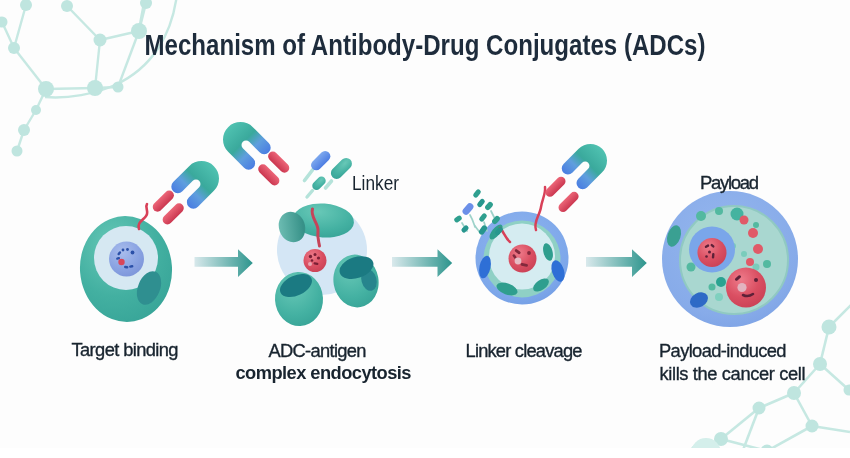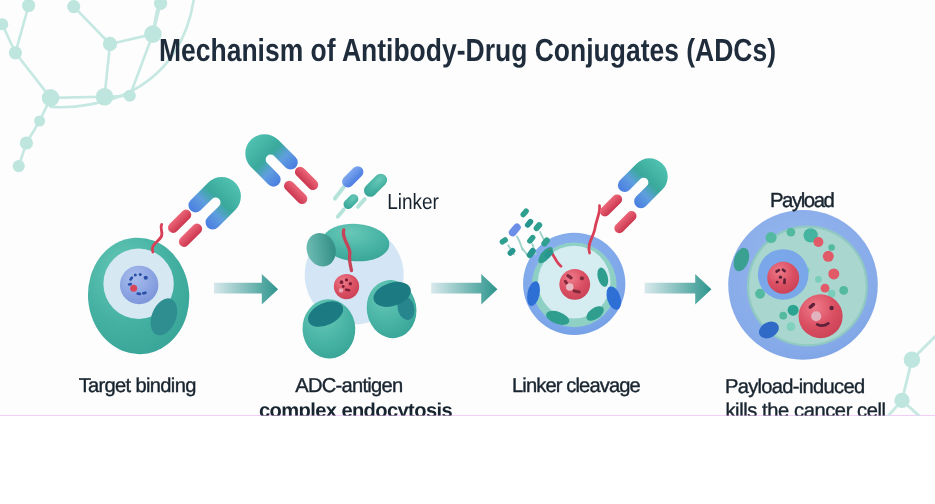--- a/index.html
+++ b/index.html
@@ -1,16 +1,16 @@
 <!DOCTYPE html>
 <html><head>
 <meta charset="utf-8">
 <style>
 html,body{margin:0;padding:0;background:#fff}
-#stage{position:relative;width:850px;height:378px;overflow:hidden;background:#d946ef;font-family:"Liberation Sans",sans-serif}
+#stage{position:relative;width:850px;height:448px;overflow:hidden;background:#a21caf;font-family:"Liberation Sans",sans-serif}
 </style>
 </head>
 <body>
 <div id="stage">
 <svg width="850" height="458" viewBox="0 0 850 458">
 <defs>
   <radialGradient id="gTeal" cx="38%" cy="28%" r="85%">
     <stop offset="0%" stop-color="#67c8b7"></stop>
     <stop offset="55%" stop-color="#43b0a1"></stop>
     <stop offset="100%" stop-color="#35a296"></stop>

